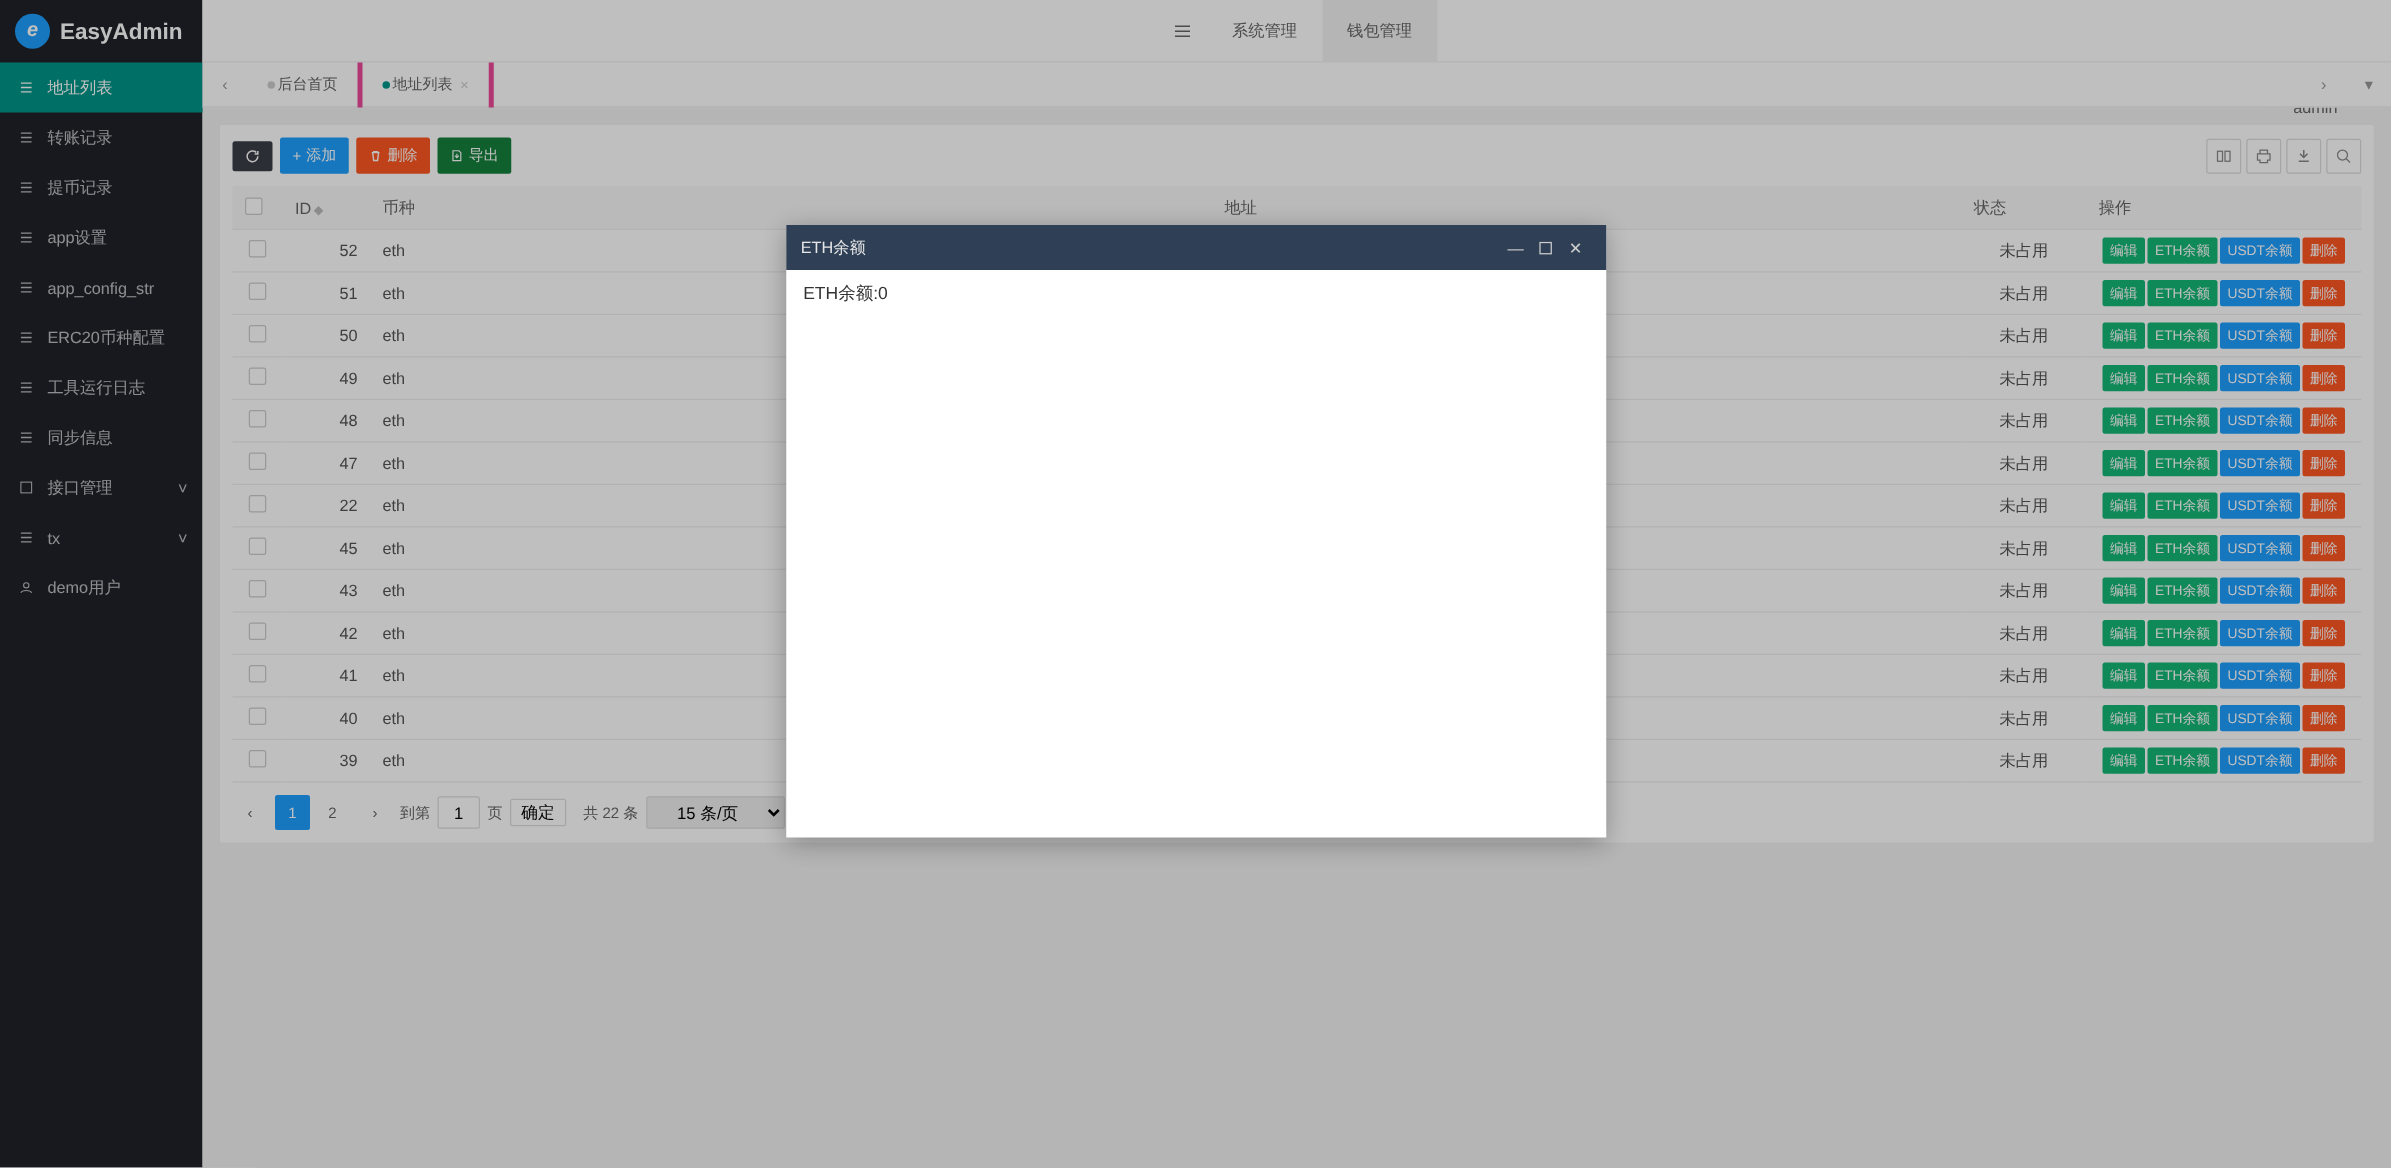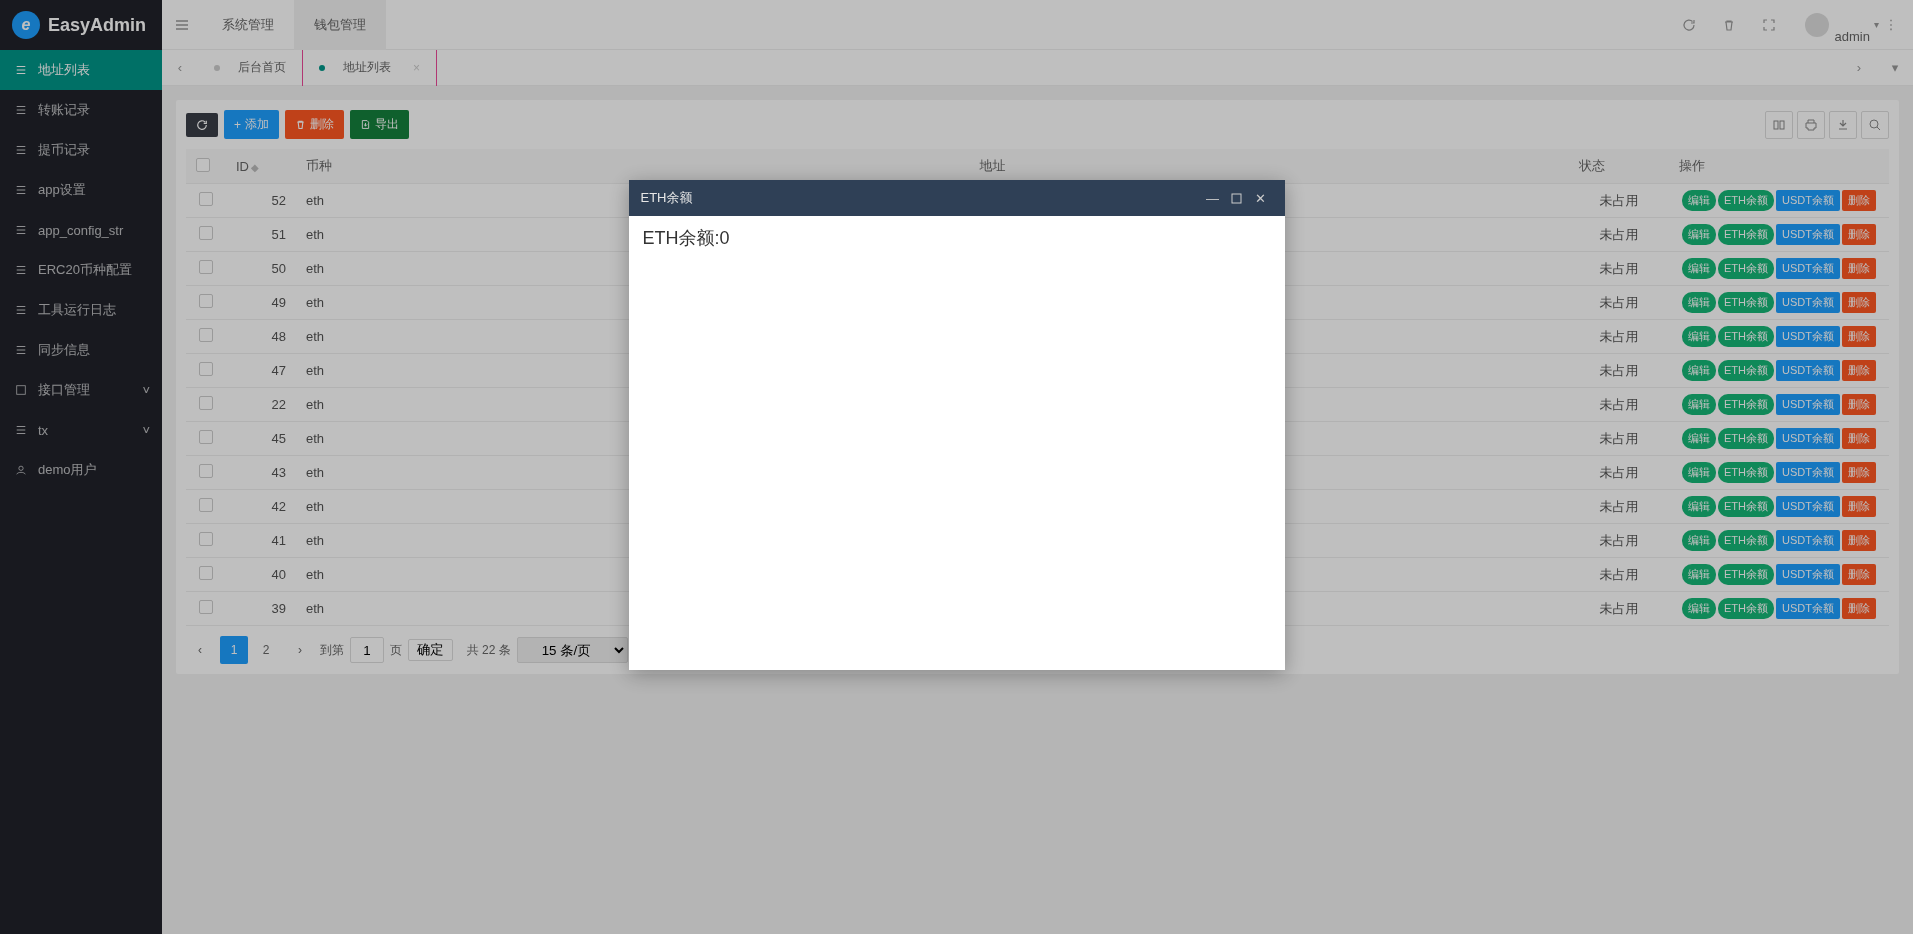--- a/index.html
+++ b/index.html
@@ -7,33 +7,33 @@
 .layout { display: flex; height: 100vh; width: 100vw; }
 .sidebar { width: 162px; background: #20222A; color: #fff; flex-shrink: 0; display: flex; flex-direction: column; }
 .logo { height: 50px; background: #20222A; display: flex; align-items: center; padding-left: 12px; gap: 8px; font-size: 18px; font-weight: bold; }
 .logo-icon { width: 28px; height: 28px; background: #1E9FFF; border-radius: 50%; display: flex; align-items: center; justify-content: center; font-style: italic; font-weight: bold; color: #fff; font-size: 16px; }
 .side-menu { flex: 1; }
 .side-item { height: 40px; display: flex; align-items: center; padding: 0 14px; color: rgba(255,255,255,0.7); cursor: pointer; gap: 10px; font-size: 13px; position: relative; }
 .side-item.active { background: #009688; color: #fff; }
 .side-icon { width: 14px; height: 14px; display: inline-flex; align-items: center; justify-content: center; }
 .side-caret { position: absolute; right: 12px; }
 .main { flex: 1; display: flex; flex-direction: column; background: #f2f2f2; }
-.topbar { height: 50px; background: #fff; display: flex; align-items: center; border-bottom: 1px solid #eee; }
+.topbar { height: 50px; background: #fff; display: flex; align-items: center; border-bottom: 1px solid #eee; flex-direction: column; }
 .top-left { display: flex; align-items: center; height: 100%; }
 .top-btn { width: 40px; height: 50px; display: flex; align-items: center; justify-content: center; cursor: pointer; color: #666; }
 .top-tab { padding: 0 20px; height: 50px; display: flex; align-items: center; cursor: pointer; color: #666; font-size: 13px; }
 .top-tab.active { background: #f2f2f2; }
 .top-right { margin-left: auto; display: flex; align-items: center; height: 100%; padding-right: 10px; }
 .avatar { width: 24px; height: 24px; border-radius: 50%; background: #ddd; margin-right: 6px; }
 .user-name { color: #666; margin-right: 4px; margin-top: 24px; }
 .tabs-bar { height: 36px; background: #fff; display: flex; align-items: center; border-bottom: 1px solid #eee; position: relative; }
 .tabs-left-arrow, .tabs-right-arrow { width: 36px; height: 36px; display: flex; align-items: center; justify-content: center; cursor: pointer; color: #999; }
 .tabs-right-arrow { position: absolute; right: 36px; }
 .tabs-more { position: absolute; right: 0; width: 36px; height: 36px; display: flex; align-items: center; justify-content: center; cursor: pointer; color: #999; }
-.tab-item { padding: 0 16px; height: 36px; display: flex; align-items: center; gap: 18px; font-size: 12px; cursor: pointer; color: #666; border-right: 1px solid #ec4899; }
+.tab-item { padding: 0 16px; height: 36px; display: flex; align-items: center; gap: 2px; font-size: 12px; cursor: pointer; color: #666; border-right: 4px solid #ec4899; }
 .tab-dot { width: 6px; height: 6px; border-radius: 50%; background: #ccc; }
 .tab-item.active .tab-dot { background: #009688; }
 .tab-close { color: #ccc; font-size: 12px; margin-left: 4px; }
 .content { flex: 1; padding: 14px; overflow: auto; }
 .card { background: #fff; border-radius: 2px; padding: 10px; }
 .toolbar { display: flex; gap: 6px; margin-bottom: 10px; align-items: center; }
 .btn { padding: 6px 10px; border-radius: 2px; color: #fff; cursor: pointer; font-size: 12px; display: inline-flex; align-items: center; gap: 4px; border: none; }
 .btn-dark { background: #3a3e47; }
 .btn-blue { background: #1E9FFF; }
 .btn-red { background: #FF5722; }
@@ -43,36 +43,36 @@
 .table { width: 100%; border-collapse: collapse; }
 .table th { background: #f8f8f8; font-weight: normal; color: #666; font-size: 13px; padding: 8px 10px; border-bottom: 1px solid #eee; text-align: left; }
 .table td { padding: 6px 10px; border-bottom: 1px solid #eee; font-size: 13px; color: #555; }
 .checkbox { width: 14px; height: 14px; border: 1px solid #ccc; background: #fff; display: inline-block; border-radius: 2px; cursor: pointer; }
 .col-check { width: 40px; text-align: center; }
 .col-id { width: 70px; text-align: right; padding-right: 20px; }
 .col-coin { width: 120px; }
 .col-status { width: 100px; text-align: center; }
 .col-ops { width: 220px; text-align: center; }
 .op-btn { display: inline-block; padding: 3px 6px; border-radius: 2px; font-size: 11px; color: #fff; cursor: pointer; margin: 0 1px; }
-.op-green { background: #16b777; border-radius: 10px; }
+.op-green { background: #16b777; }
 .op-blue { background: #1E9FFF; }
 .op-red { background: #FF5722; }
 .sort-icon { color: #bbb; font-size: 10px; margin-left: 2px; }
 .pager { display: flex; align-items: center; gap: 6px; padding: 10px 0 0 0; color: #666; font-size: 12px; }
 .pg-btn { min-width: 28px; height: 28px; display: flex; align-items: center; justify-content: center; border-radius: 2px; cursor: pointer; }
 .pg-btn.active { background: #1E9FFF; color: #fff; }
 .pg-input { width: 34px; height: 26px; text-align: center; border: 1px solid #ddd; border-radius: 2px; }
 .pg-select { height: 26px; border: 1px solid #ddd; border-radius: 2px; padding: 0 20px; }
 .pg-confirm { padding: 1px 8px; border: 1px solid #ddd; border-radius: 2px; cursor: pointer; background: #fff; }
 .modal-mask { position: fixed; inset: 0; background: rgba(0,0,0,0.25); display: flex; align-items: flex-start; justify-content: center; padding-top: 180px; }
 .modal { width: 656px; height: 490px; background: #fff; box-shadow: 0 4px 20px rgba(0,0,0,0.3); display: flex; flex-direction: column; }
 .modal-header { height: 36px; background: #2F4056; color: #e6e6e6; display: flex; align-items: center; padding: 0 12px; font-size: 13px; }
 .modal-header .spacer { margin-left: auto; }
 .modal-ctrl { width: 24px; display: flex; align-items: center; justify-content: center; cursor: pointer; color: #ccc; font-size: 13px; }
-.modal-body { flex: 1; padding: 10px 14px; font-size: 18px; color: #333; }
+.modal-body { flex: 1; padding: 10px 14px; font-size: 14px; color: #333; }
 svg { display: block; }
 </style>
 </head>
 <body>
 
 <div class="layout">
   <div class="sidebar">
     <div class="logo">
       <span class="logo-icon">e</span>
       <span>EasyAdmin</span>

